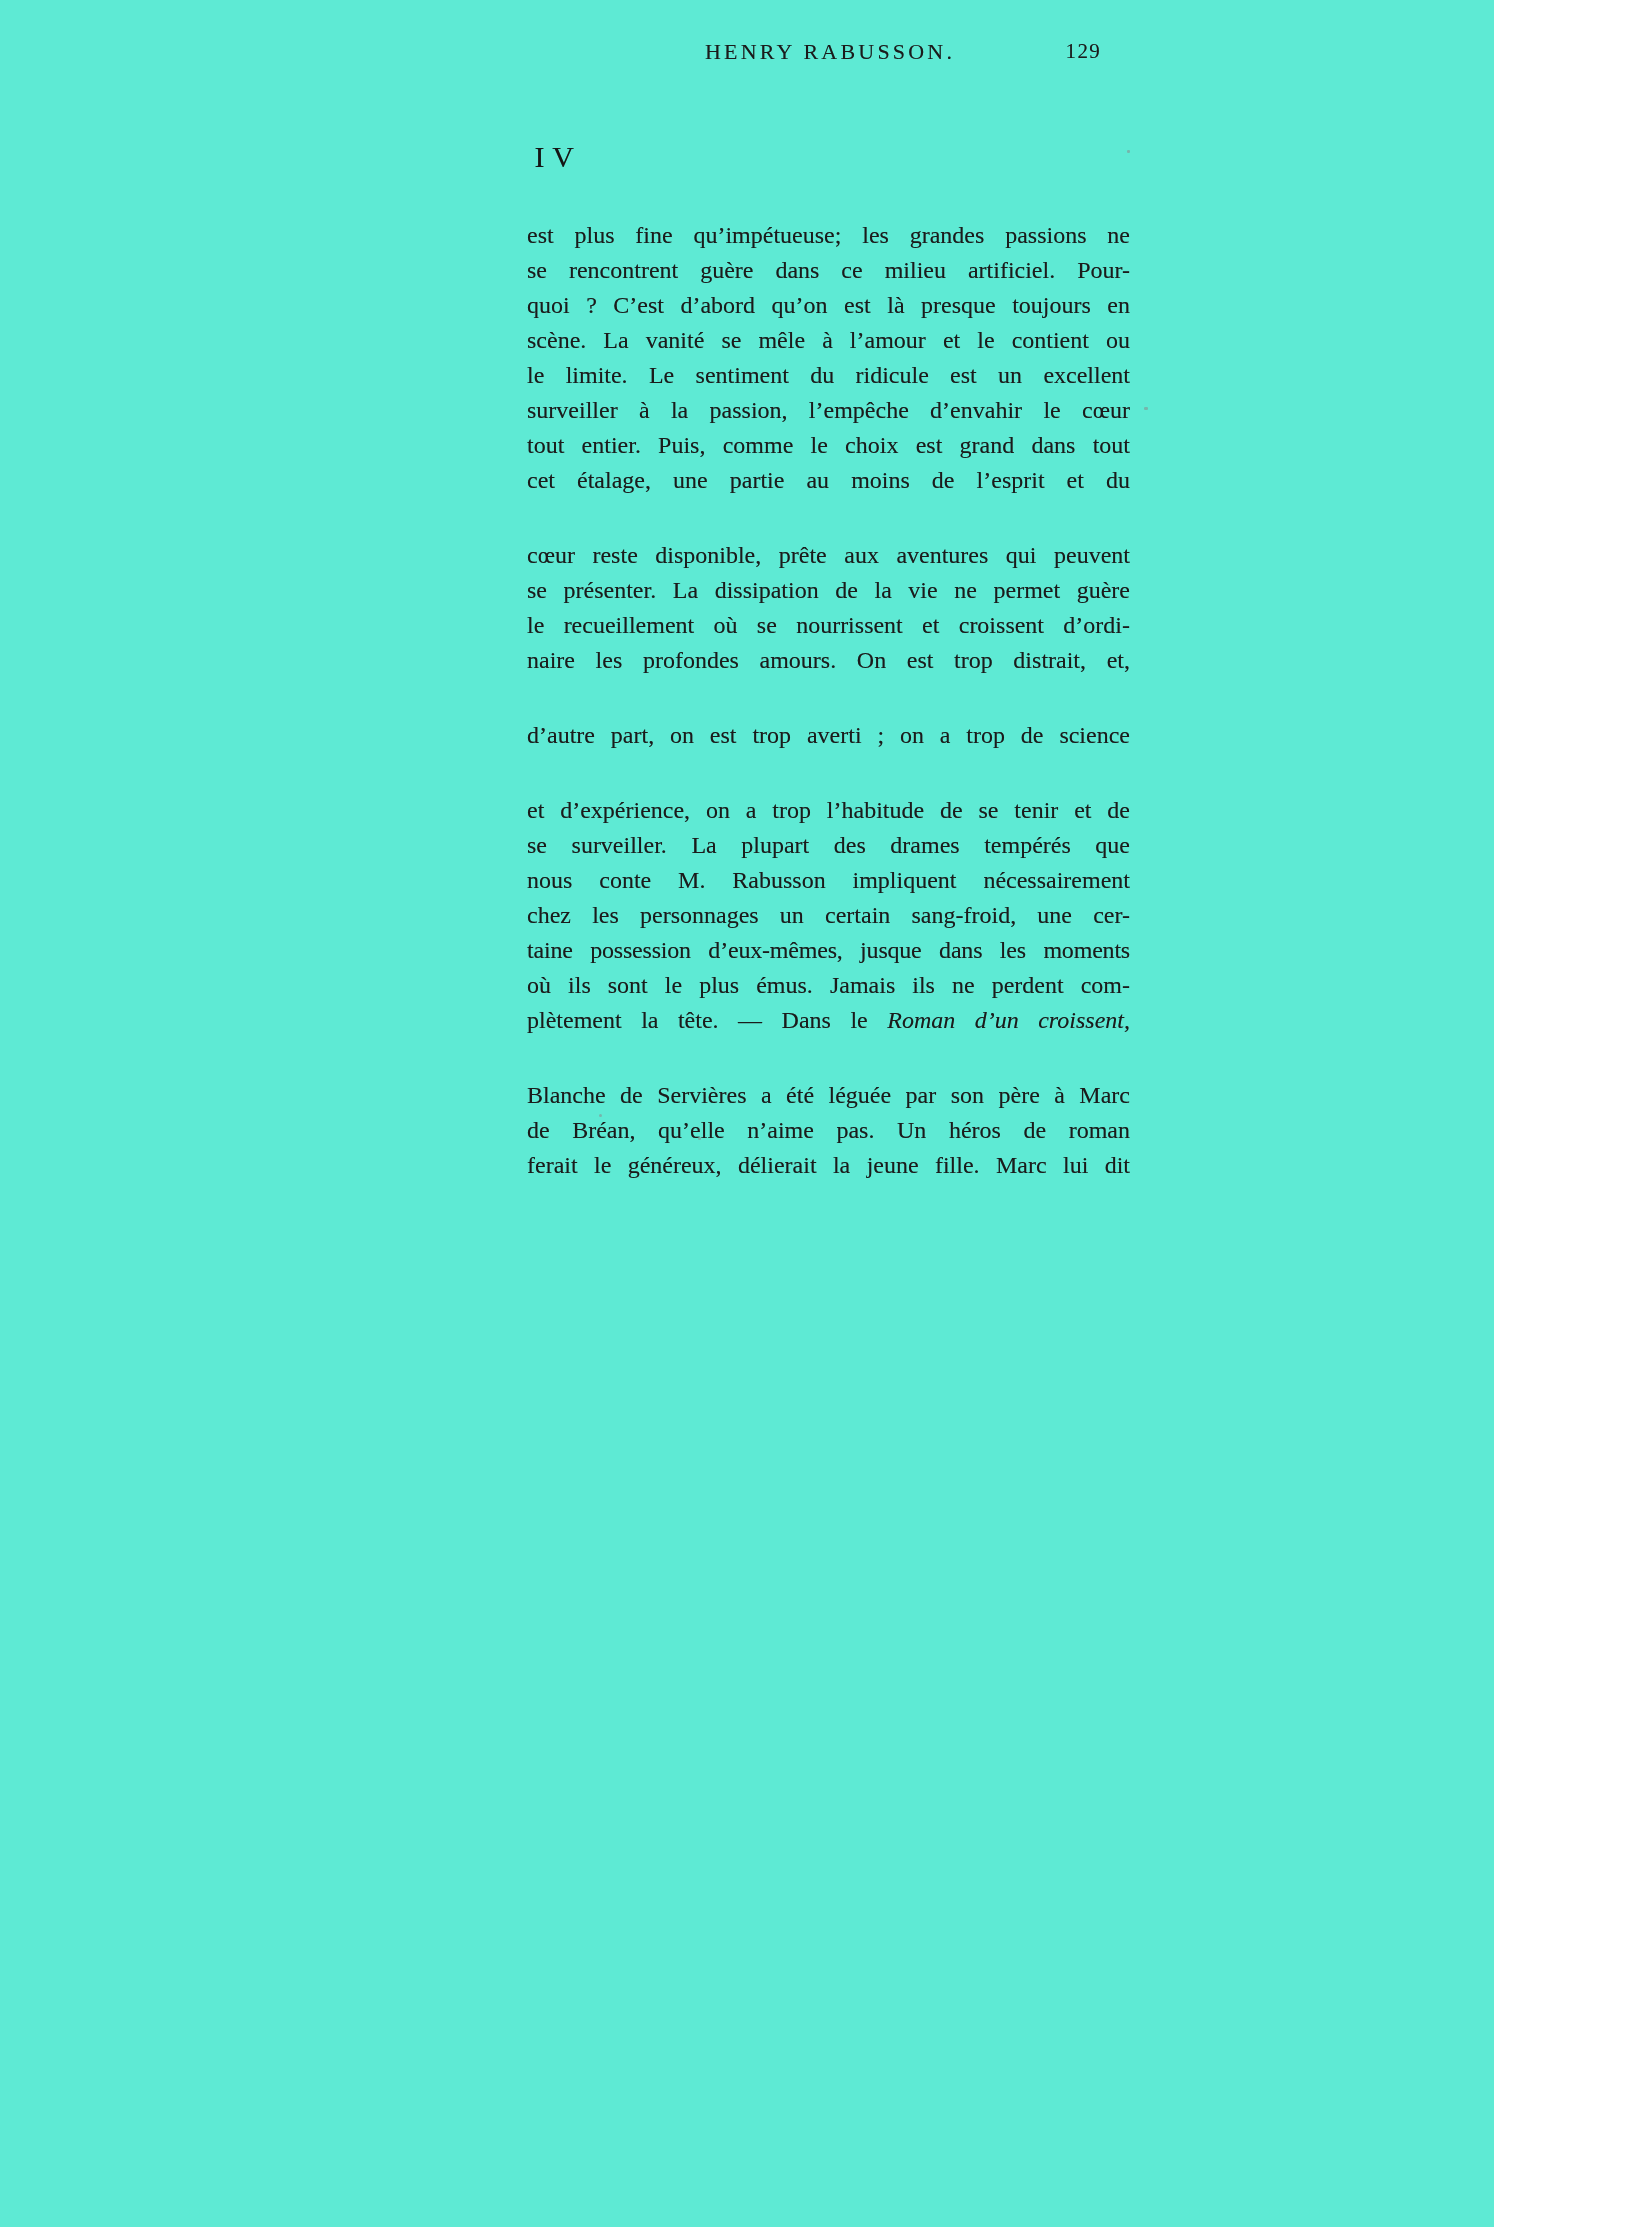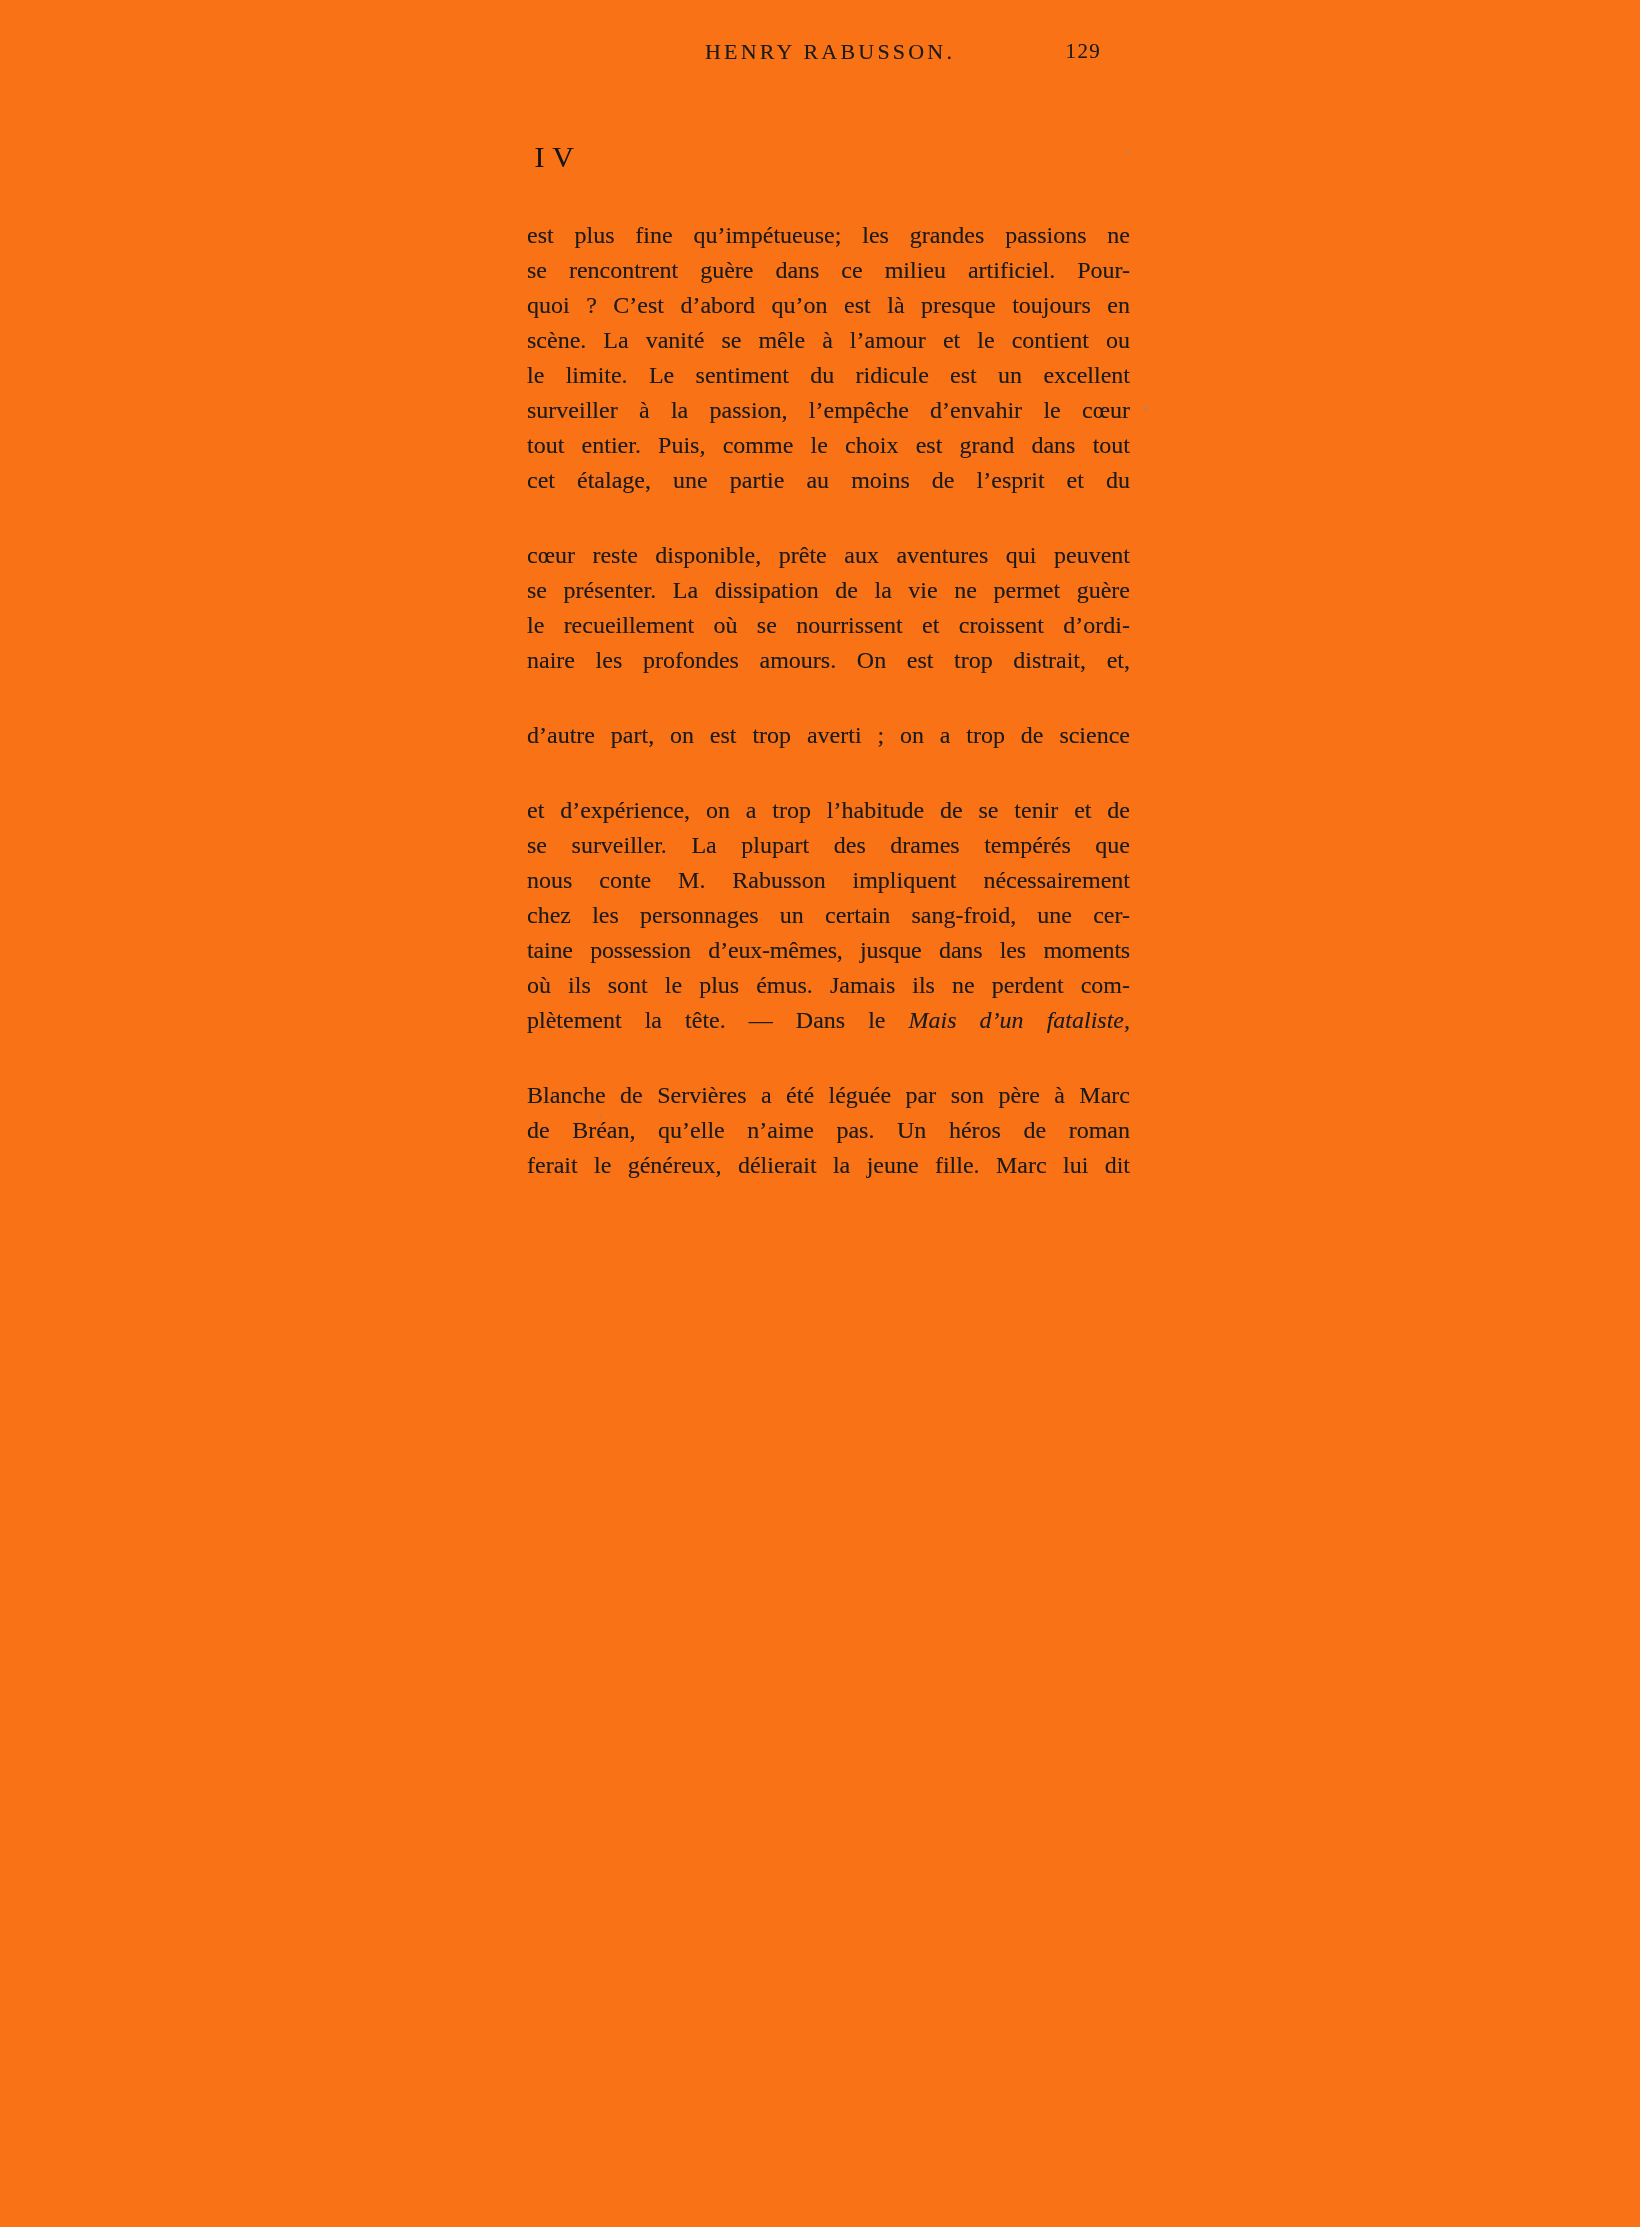--- a/index.html
+++ b/index.html
@@ -2,23 +2,23 @@
 <html style="font-size:10.2px"><head>
 <meta charset="utf-8">
 <style>
   html, body {
     margin: 0;
     padding: 0;
     background: #ffffff;
   }
   .page {
     position: relative;
-    width: 1640px;
+    width: 1494px;
     height: 2227px;
-    background: #f97316;
+    background: #5eead4;
     font-family: "Liberation Serif", serif;
     color: #1c1c1c;
     overflow: hidden;
   }
   
   .running-head {
     position: absolute;
     left: 527px;
     top: 37px;
     width: 603px;
@@ -115,21 +115,21 @@
     <div class="line">se présenter. La dissipation de la vie ne permet guère</div>
     <div class="line">le recueillement où se nourrissent et croissent d’ordi-</div>
     <div class="line">naire les profondes amours. On est trop distrait, et,</div>
     <div class="line tight">d’autre part, on est trop averti ; on a trop de science</div>
     <div class="line tight">et d’expérience, on a trop l’habitude de se tenir et de</div>
     <div class="line">se surveiller. La plupart des drames tempérés que</div>
     <div class="line">nous conte M. Rabusson impliquent nécessairement</div>
     <div class="line">chez les personnages un certain sang-froid, une cer-</div>
     <div class="line xtight">taine possession d’eux-mêmes, jusque dans les moments</div>
     <div class="line">où ils sont le plus émus. Jamais ils ne perdent com-</div>
-    <div class="line"><span>plètement la tête. — Dans le </span><span class="italic">Mais d’un fataliste,</span></div>
+    <div class="line"><span>plètement la tête. — Dans le </span><span class="italic">Roman d’un croissent,</span></div>
     <div class="line tight">Blanche de Servières a été léguée par son père à Marc</div>
     <div class="line">de Bréan, qu’elle n’aime pas. Un héros de roman</div>
     <div class="line">ferait le généreux, délierait la jeune fille. Marc lui dit</div>
   </div>
 
   <div class="speck" style="left:1144px; top:407px; width:4.4px; height:2.5px; border-radius:1.3px;"></div>
   <div class="speck" style="left:1127px; top:150px; width:2.5px; height:2.5px;"></div>
   <div class="speck" style="left:599px; top:1114px; width:3.2px; height:3.2px;"></div>
   <div class="speck" style="left:698px; top:1137px; width:2.5px; height:2.5px;"></div>
 

